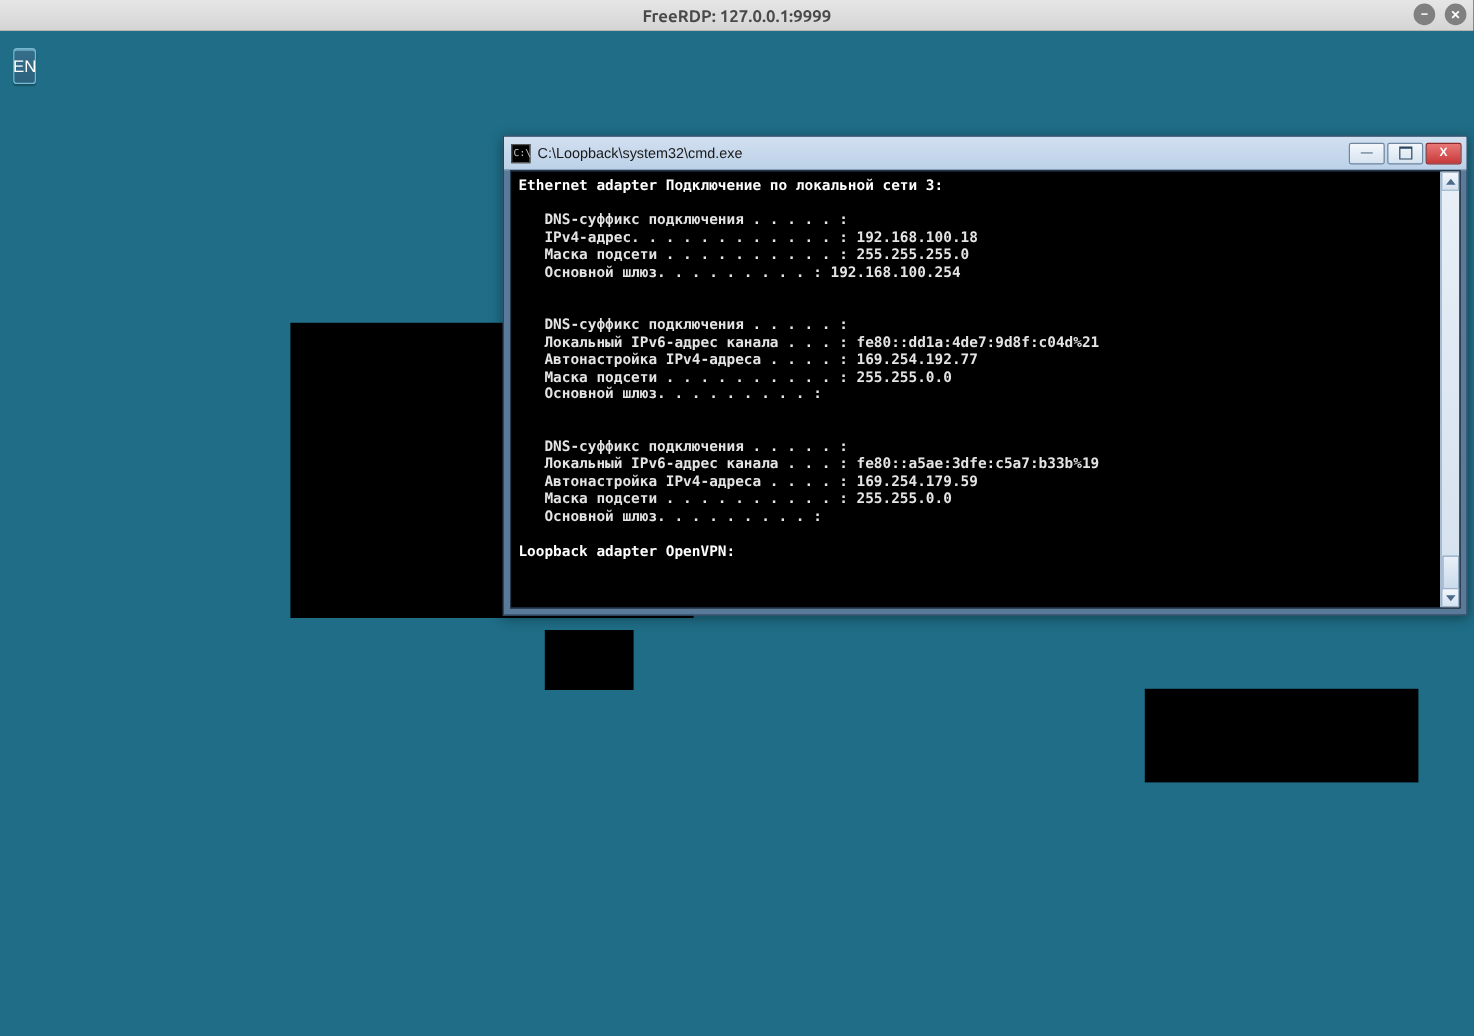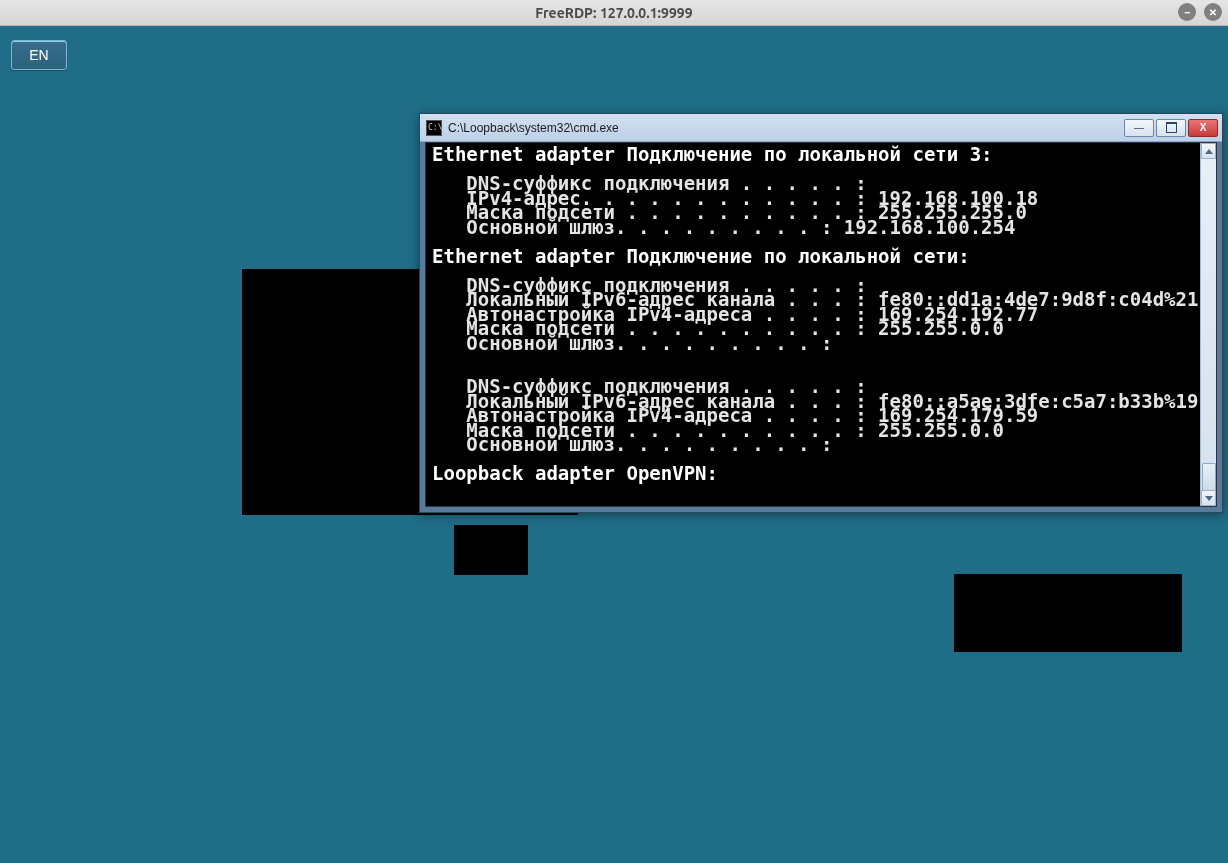--- a/index.html
+++ b/index.html
@@ -47,21 +47,21 @@
       left: 0; top: 26px;
       width: 1228px;
       height: 828px;
       background: #1f6d86;
     }
 
     
     .lang-chip {
       position: absolute;
       left: 11px; top: 14px;
-      width: 56px; height: 30px;
+      width: 19px; height: 30px;
       background: linear-gradient(#376e8a, #2c627e);
       border: 1px solid #79b7d0;
       border-radius: 3px;
       display: flex; align-items: center; justify-content: center;
       color: #fff; font-size: 14px; font-weight: 400;
       box-shadow: inset 0 1px 0 #8ecfe8, 0 1px 1px rgba(0,0,0,0.25);
       cursor: pointer;
       font-family: "Segoe UI", sans-serif;
     }
 
@@ -126,21 +126,21 @@
     .cmd-body-wrap {
       flex:1; display:flex; background:#000;
       margin: 0 5px 5px 5px;
       border: 1px solid #23364a;
       min-height: 0;
     }
     .cmd-body {
       flex:1; overflow:hidden;
       padding: 4px 6px;
       font-family: "Lucida Console","DejaVu Sans Mono",Consolas,monospace;
-      font-size: 19px;
+      font-size: 12px;
       line-height: 14.5px;
       color: #e4e4e4;
       white-space: pre;
       font-weight: 700;
     }
     .cmd-scrollbar {
       width: 16px;
       background: linear-gradient(#e8eff7, #d5e1ee);
       border-left: 1px solid #a9bdd2;
       position: relative;
@@ -205,21 +205,20 @@
       </div>
     </div>
     <div class="cmd-body-wrap">
       <div class="cmd-body" id="cmd-body"><span class="section-hdr">Ethernet adapter Подключение по локальной сети 3:</span>
 
    DNS-суффикс подключения . . . . . :
    IPv4-адрес. . . . . . . . . . . . : 192.168.100.18
    Маска подсети . . . . . . . . . . : 255.255.255.0
    Основной шлюз. . . . . . . . . : 192.168.100.254
 
-<span class="section-hdr">Ethernet adapter Подключение по локальной сети:</span>
 
    DNS-суффикс подключения . . . . . :
    Локальный IPv6-адрес канала . . . : fe80::dd1a:4de7:9d8f:c04d%21
    Автонастройка IPv4-адреса . . . . : 169.254.192.77
    Маска подсети . . . . . . . . . . : 255.255.0.0
    Основной шлюз. . . . . . . . . :
 
 
    DNS-суффикс подключения . . . . . :
    Локальный IPv6-адрес канала . . . : fe80::a5ae:3dfe:c5a7:b33b%19

